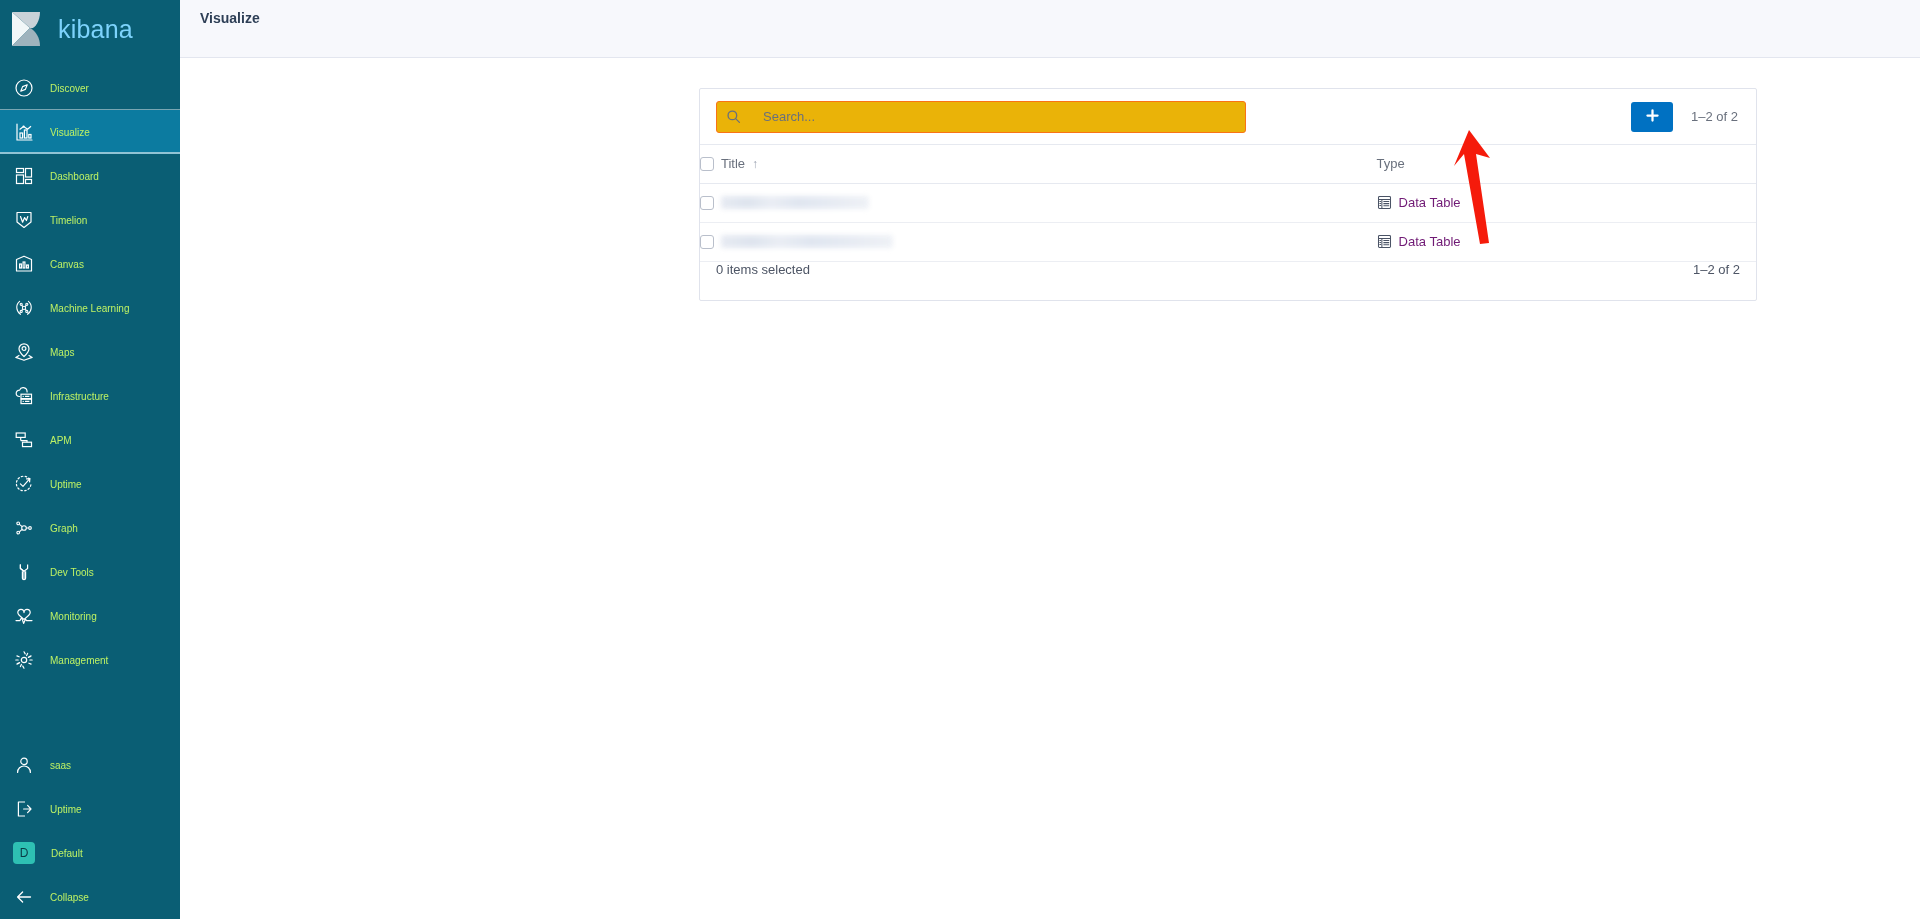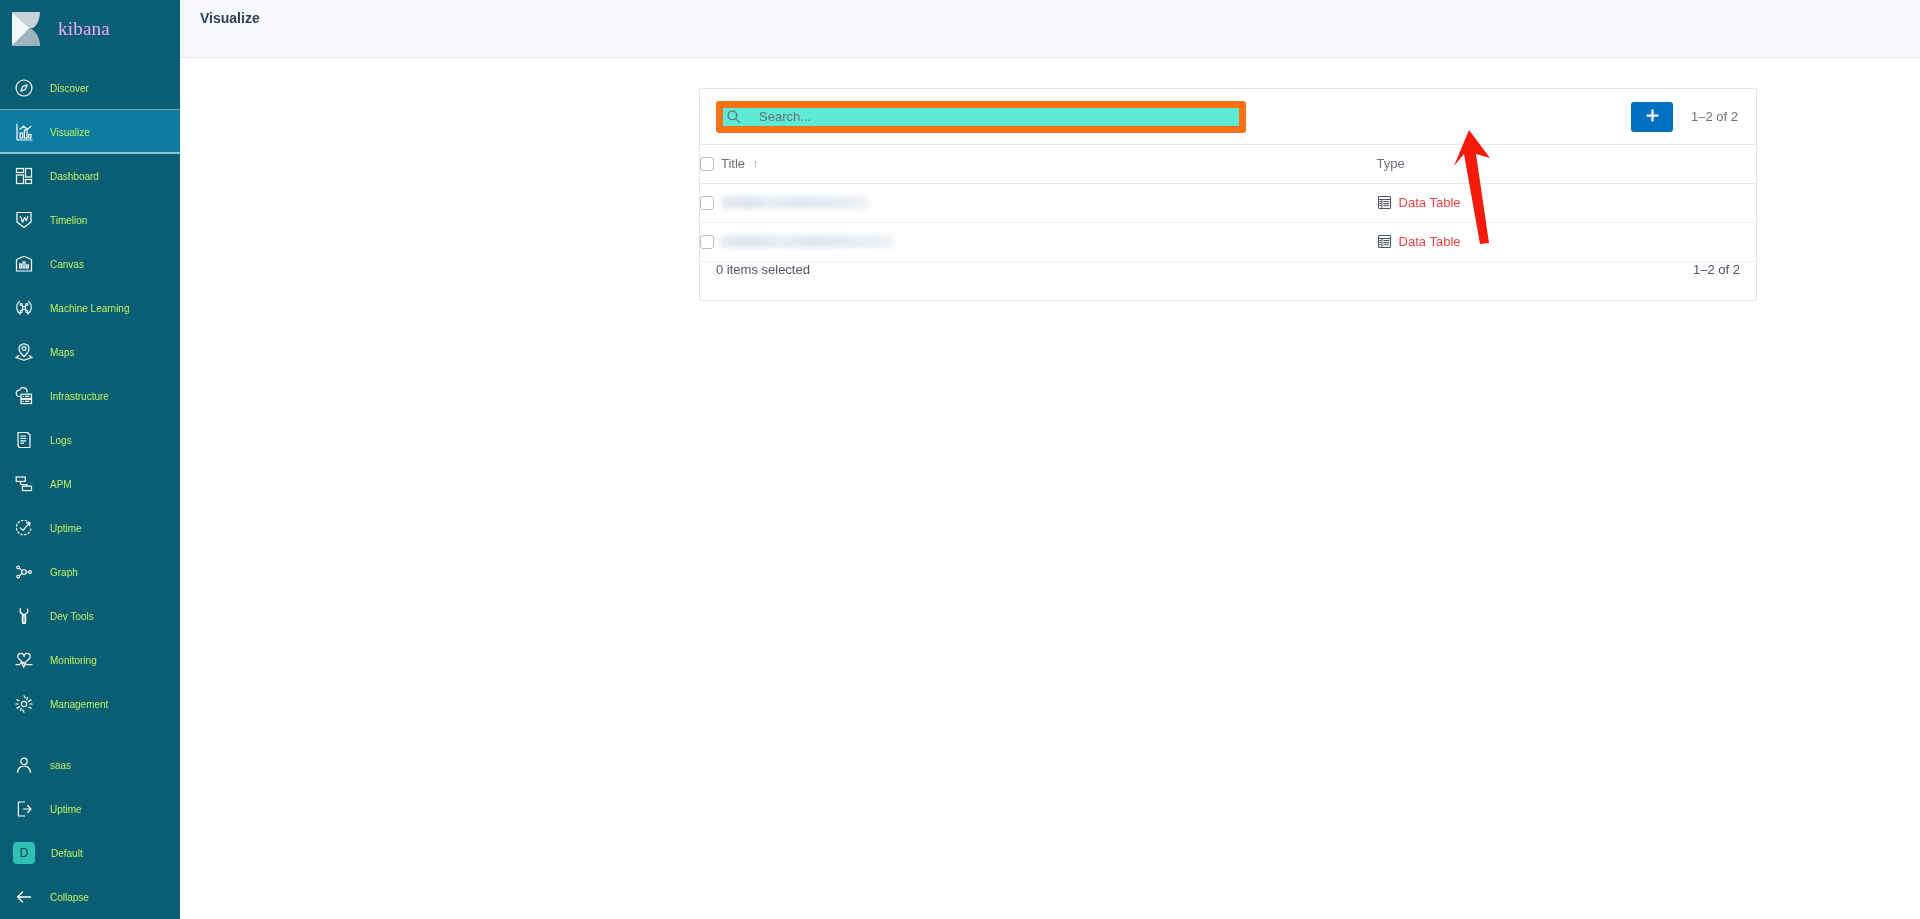--- a/index.html
+++ b/index.html
@@ -20,21 +20,21 @@
     display: flex; flex-direction: column;
     flex: 0 0 180px;
     position: relative;
   }
   .brand {
     display: flex; align-items: center;
     height: 58px; padding-left: 10px; gap: 10px;
   }
   .brand-logo { width: 38px; height: 38px; flex: 0 0 38px; }
   .brand-name {
-    font-size: 19px; font-weight: 400; letter-spacing: .2px; color:#f0abfc;font-family:Liberation Serif, serif;
+    font-size: 25px; font-weight: 400; letter-spacing: .2px; color:#7dd3fc;
   }
   .nav-top { margin-top: 8px; }
   .nav-item {
     display: flex; align-items: center;
     height: 44px; padding-left: 14px; gap: 16px;
     cursor: pointer; position: relative;
   }
   .nav-item.active { background: #0d7architecture; }
   .nav-item.active { background: #0c7ba0; }
   .nav-item.active::after {
@@ -80,23 +80,23 @@
   .panel-toolbar {
     display:flex; align-items:center;
     height: 56px; padding: 0 16px; gap: 0;
     border-bottom: 1px solid #e6e9f0;
   }
   .search-wrap {
     position: relative; width: 530px; height: 32px;
   }
   .search-input {
     width: 530px; height: 32px;
-    border: 7px solid #f97316; border-radius: 3px;
-    background: #5eead4;
-    padding-left: 36px; padding-right: 8px;
+    border: 1px solid #f97316; border-radius: 3px;
+    background: #eab308;
+    padding-left: 46px; padding-right: 8px;
     font-size: 13px; color:#333; outline: none;
     font-family: "Liberation Sans", sans-serif;
   }
   .search-input::placeholder { color:#69707d; }
   .search-ico {
     position:absolute; left: 10px; top: 8px;
     width: 15px; height: 15px; pointer-events:none;
   }
   .toolbar-spacer { flex: 1 1 auto; }
   .add-btn {
@@ -112,21 +112,21 @@
   .tbl { width: 100%; border-collapse: collapse; }
   .tbl thead th {
     text-align:left; font-weight:400; font-size:13px; color:#69707d;
     height: 38px; border-bottom: 1px solid #e6e9f0;
     padding: 0;
   }
   .th-title { padding-left: 16px; }
   .th-type  { padding-left: 0px; }
   .tbl tbody td {
     height: 39px; border-bottom: 1px solid #eceef3;
-    font-size: 13px; color:#ef4444; padding: 0;
+    font-size: 13px; color:#701a75; padding: 0;
   }
   .cell-title { padding-left: 16px; width: 535px; }
   .cell-type  { width: 300px; }
   .th-inner { display:flex; align-items:center; gap:7px; }
   .cell-inner { display:flex; align-items:center; gap:7px; }
   .cbx {
     width: 14px; height: 14px; flex:0 0 14px;
     border: 1px solid #b9bfcb; border-radius: 3px; background:#fff;
     cursor:pointer;
   }
@@ -270,29 +270,20 @@
             <rect x="7" y="8.2" width="10.5" height="4.4"></rect>
             <rect x="7" y="13.2" width="10.5" height="4.4"></rect>
             <circle cx="9.2" cy="10.4" r=".65" fill="#fff" stroke="none"></circle>
             <circle cx="9.2" cy="15.4" r=".65" fill="#fff" stroke="none"></circle>
             <path d="M11 10.4 H15.4 M11 15.4 H15.4"></path>
           </svg>
         </span>
         <span class="nav-label">Infrastructure</span>
       </div>
 
-      <div class="nav-item">
-        <span class="nav-ico">
-          <svg viewBox="0 0 20 20" fill="none" stroke="#fff" stroke-width="1.2">
-            <path d="M4 2.5 H13.5 L16 5 V17.5 H6.5 C5.1 17.5 4 16.4 4 15 Z" stroke-linejoin="round"></path>
-            <path d="M6.4 6 H12 M6.4 8.4 H12 M6.4 10.8 H12 M6.4 13.2 H10"></path>
-          </svg>
-        </span>
-        <span class="nav-label">Logs</span>
-      </div>
 
       <div class="nav-item">
         <span class="nav-ico">
           <svg viewBox="0 0 20 20" fill="none" stroke="#fff" stroke-width="1.2">
             <rect x="2.2" y="3" width="9" height="4.4"></rect>
             <rect x="8.5" y="12.2" width="9" height="4.4"></rect>
             <path d="M6.7 7.4 V10.6 M6.7 10.6 H13 V12.2"></path>
           </svg>
         </span>
         <span class="nav-label">APM</span>

